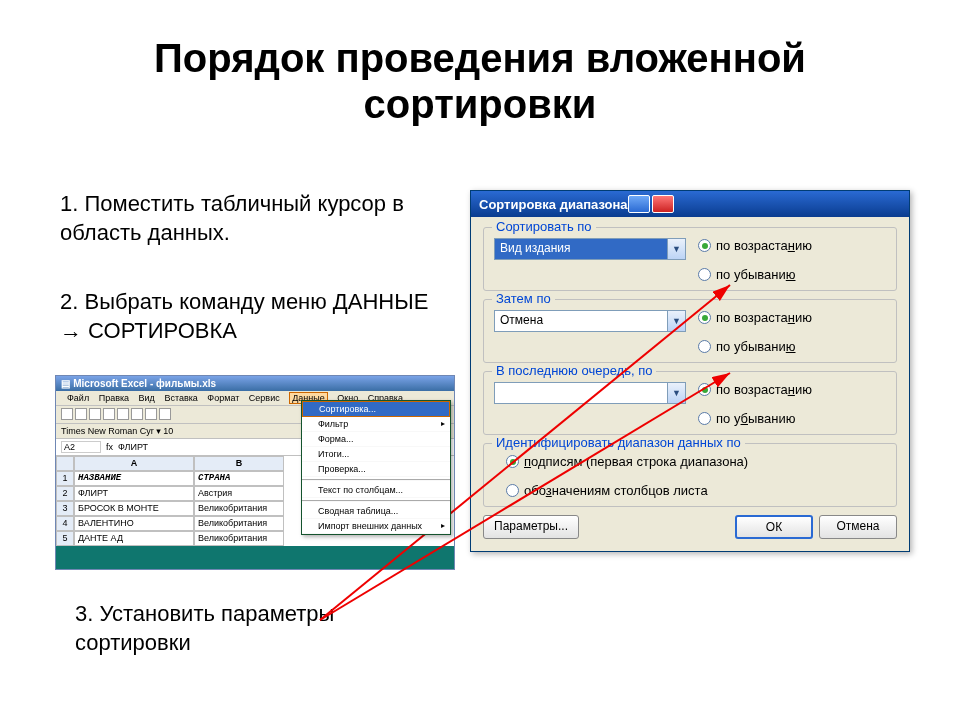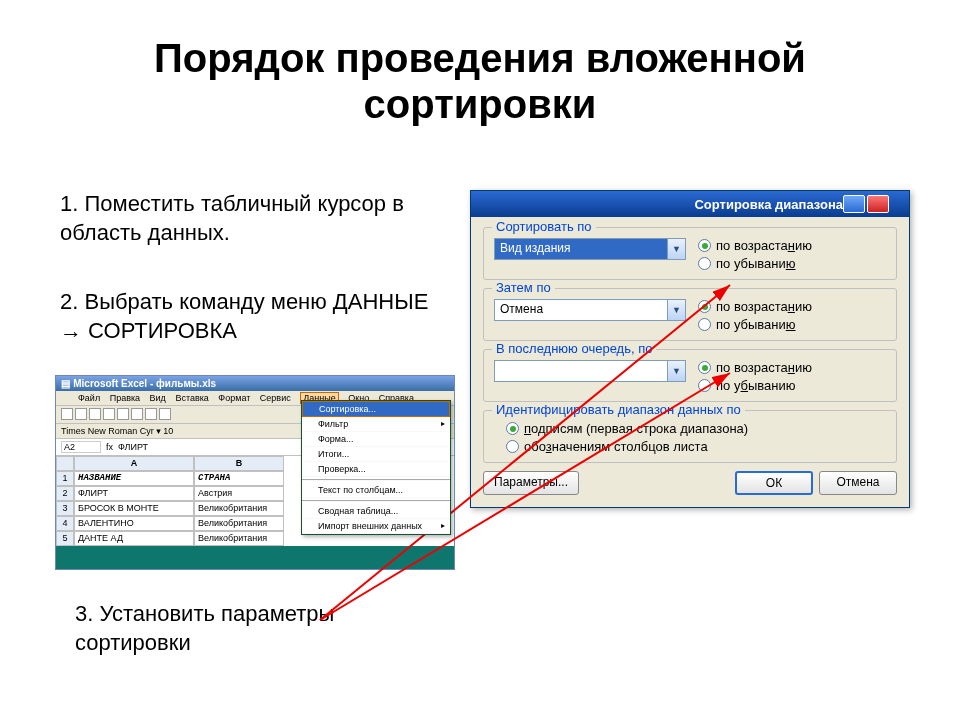--- a/index.html
+++ b/index.html
@@ -43,21 +43,21 @@
   }
   .ex-title {
     background: linear-gradient(#7aa3e7,#3a6ea5);
     color:#fff;
     font-weight: bold;
     padding: 2px 5px;
     font-size: 10px;
   }
   .ex-menu {
     background:#ece9d8;
-    padding: 2px 22px;
+    padding: 2px 11px;
     border-bottom:1px solid #c0c0c0;
     font-size:9px;
   }
   .ex-menu span { margin-right:7px; }
   .ex-menu .hl { border:1px solid #cc6600; background:#ffd9a0; padding:0 2px;}
   .ex-tbar {
     background:#ece9d8;
     border-bottom:1px solid #c0c0c0;
     padding:2px 5px;
     height:18px;
@@ -99,23 +99,23 @@
     width:440px;
     background:#ece9d8;
     border:1px solid #003c74;
     font-size:13px;
     box-shadow:2px 2px 6px rgba(0,0,0,.3);
   }
   .dlg-title {
     background: linear-gradient(#2a6ad3,#0a3c8f);
     color:#fff;
     font-weight:bold;
-    padding:4px 20px;
+    padding:4px 8px;
     display:flex;
-    justify-content:flex-end;
+    justify-content:flex-start;
     align-items:center;
   }
   .dlg-title .wbtns { display:flex; gap:2px;}
   .wbtn {
     width:22px;height:18px;border:1px solid #fff;border-radius:2px;
   }
   .wbtn.min{background:linear-gradient(#6fa9f7,#2a6ad3);}
   .wbtn.close{background:linear-gradient(#f77,#c22);}
   .dlg-body { padding:10px 12px 12px; }
   .grp {
@@ -134,21 +134,21 @@
     display:flex; width:192px; height:22px;
     border:1px solid #7f9db9; background:#fff;
   }
   .combo .val { flex:1; padding:2px 5px; font-size:12px; overflow:hidden;}
   .combo.sel .val { background:#316ac5; color:#fff;}
   .combo .cbtn {
     width:18px; background:linear-gradient(#eaf1fb,#bcd4f6);
     border-left:1px solid #7f9db9; display:flex;align-items:center;justify-content:center;
     font-size:9px;color:#2a4d7f;
   }
-  .radios { display:flex; flex-direction:column; gap:3px; font-size:13px;}
+  .radios { display:flex; flex-direction:column; gap:14px; font-size:13px;}
   .radio { display:flex; align-items:center; gap:5px;}
   .rdot {
     width:13px;height:13px;border:1px solid #5a7ba8;border-radius:50%;background:#fff;
     display:flex;align-items:center;justify-content:center;
   }
   .rdot.on::after{content:"";width:6px;height:6px;border-radius:50%;background:#39a939;}
   .u { text-decoration:underline; }
   .btnbar { display:flex; justify-content:flex-end; gap:6px; margin-top:6px;}
   .btn {
     min-width:78px; padding:3px 10px; font-size:12px;

